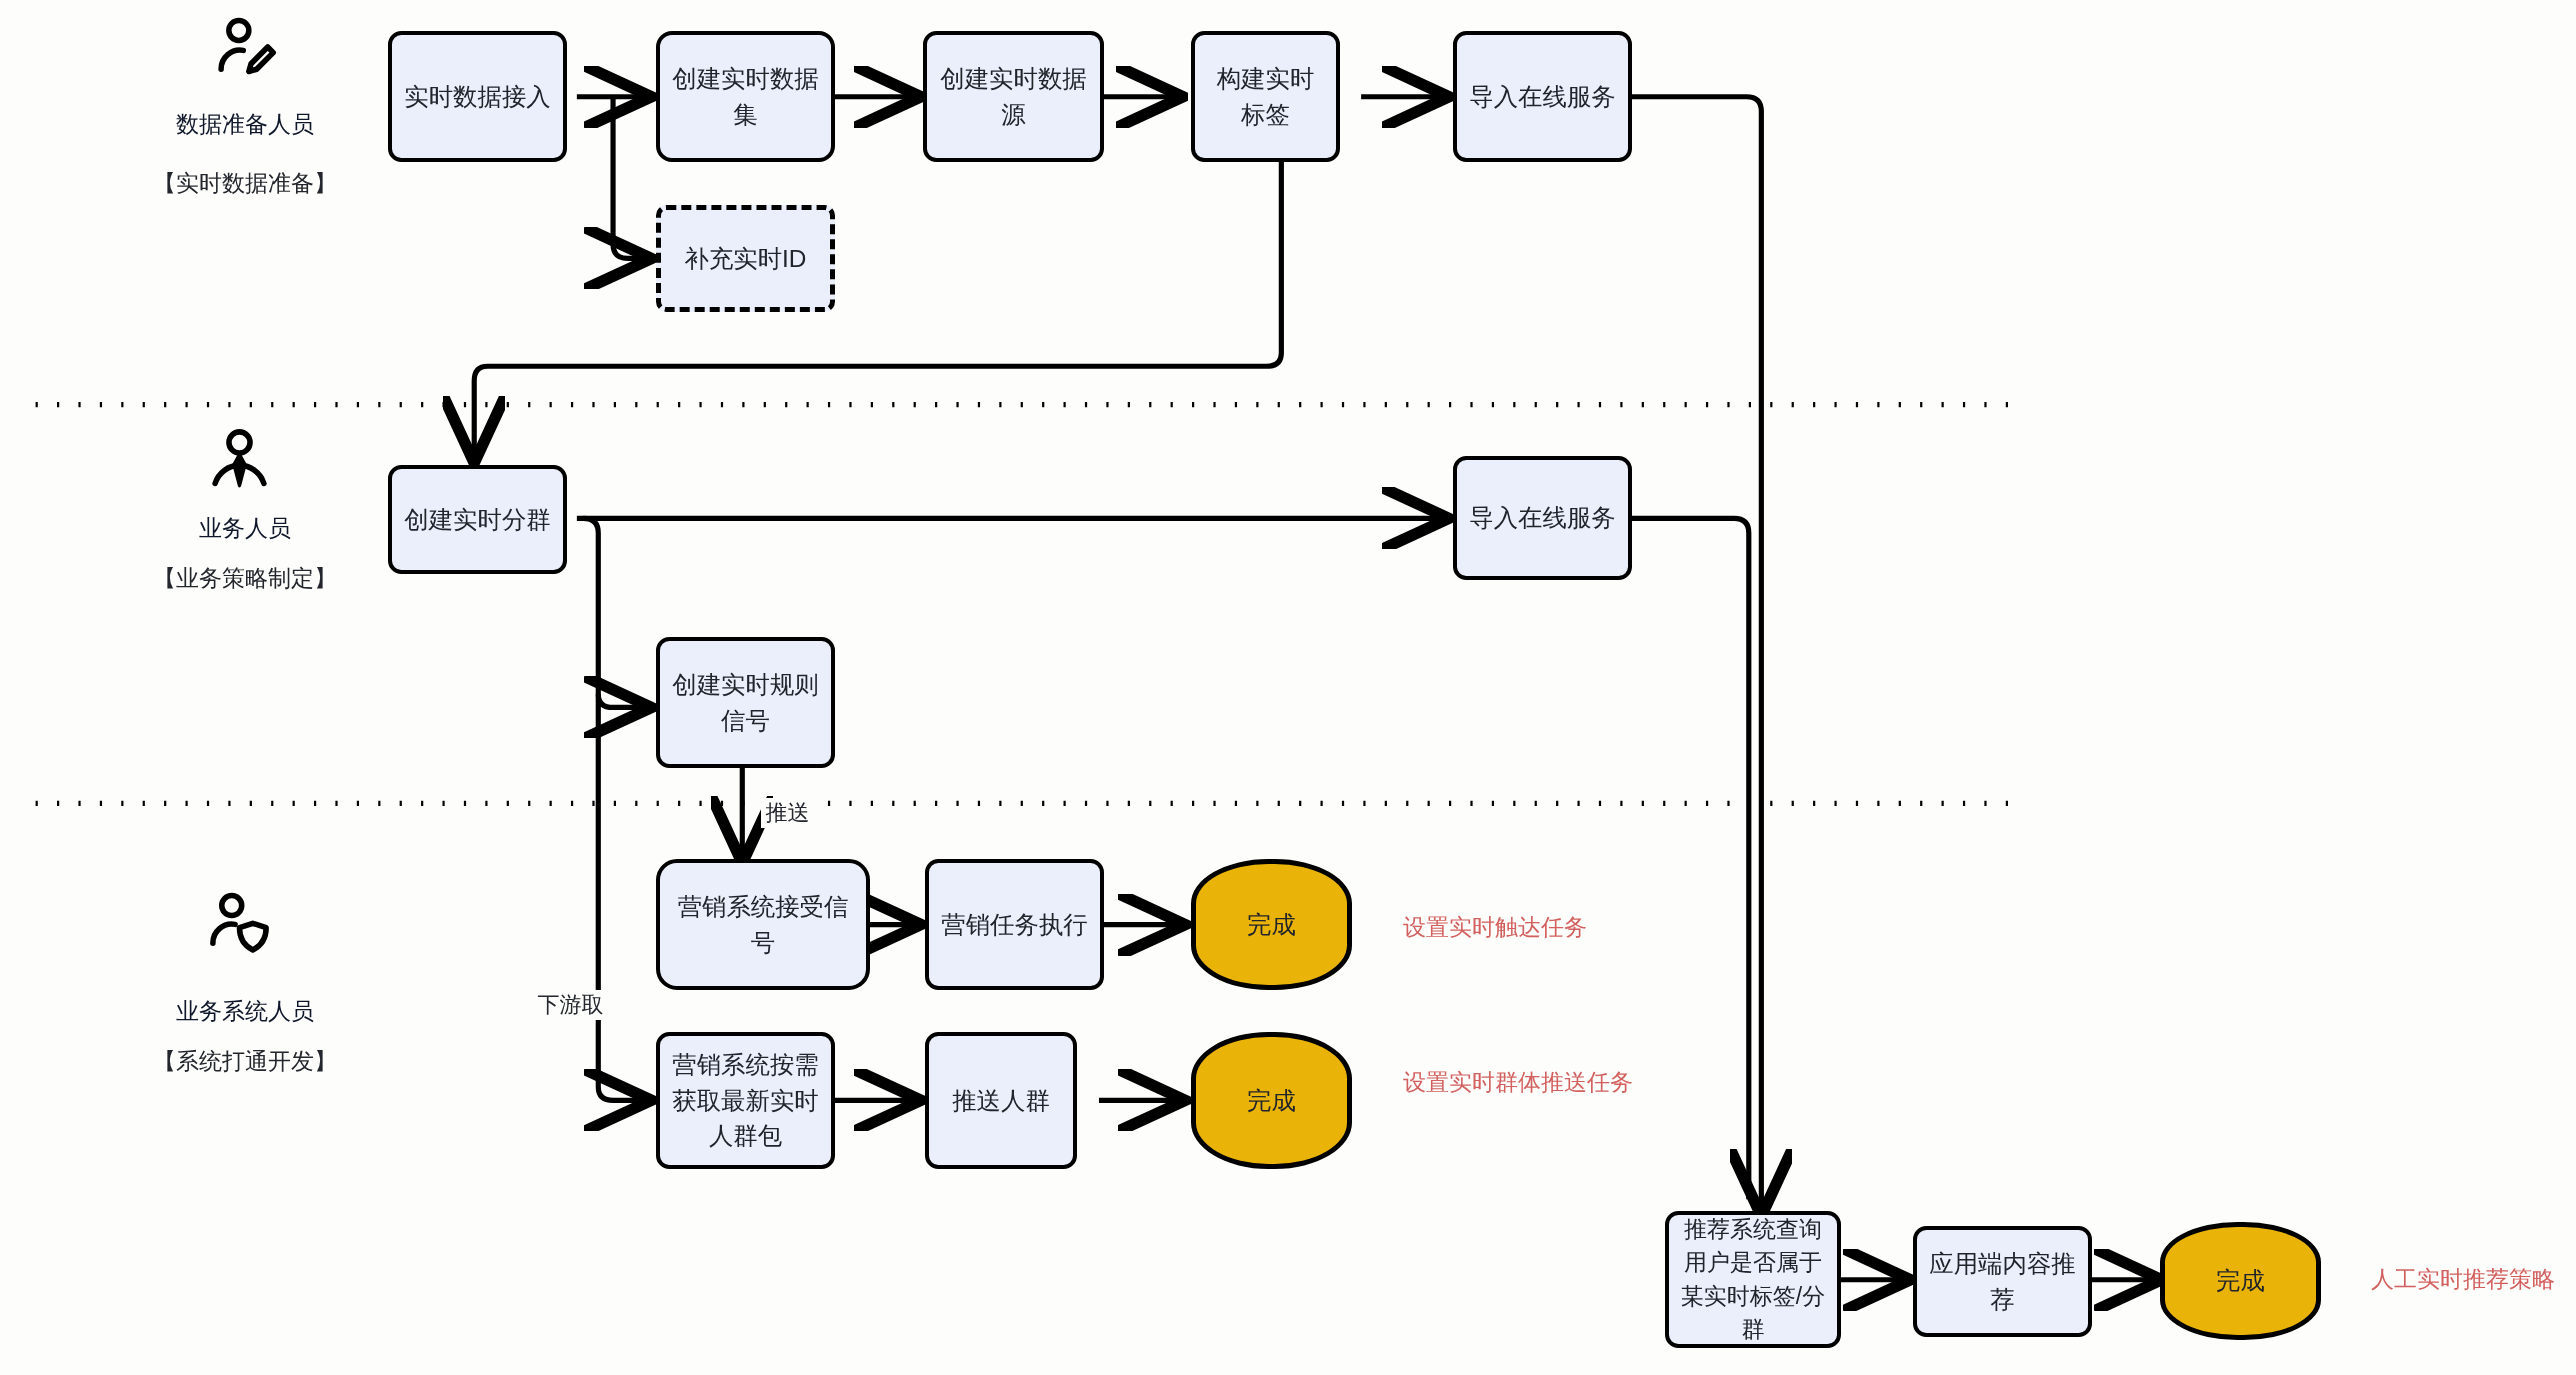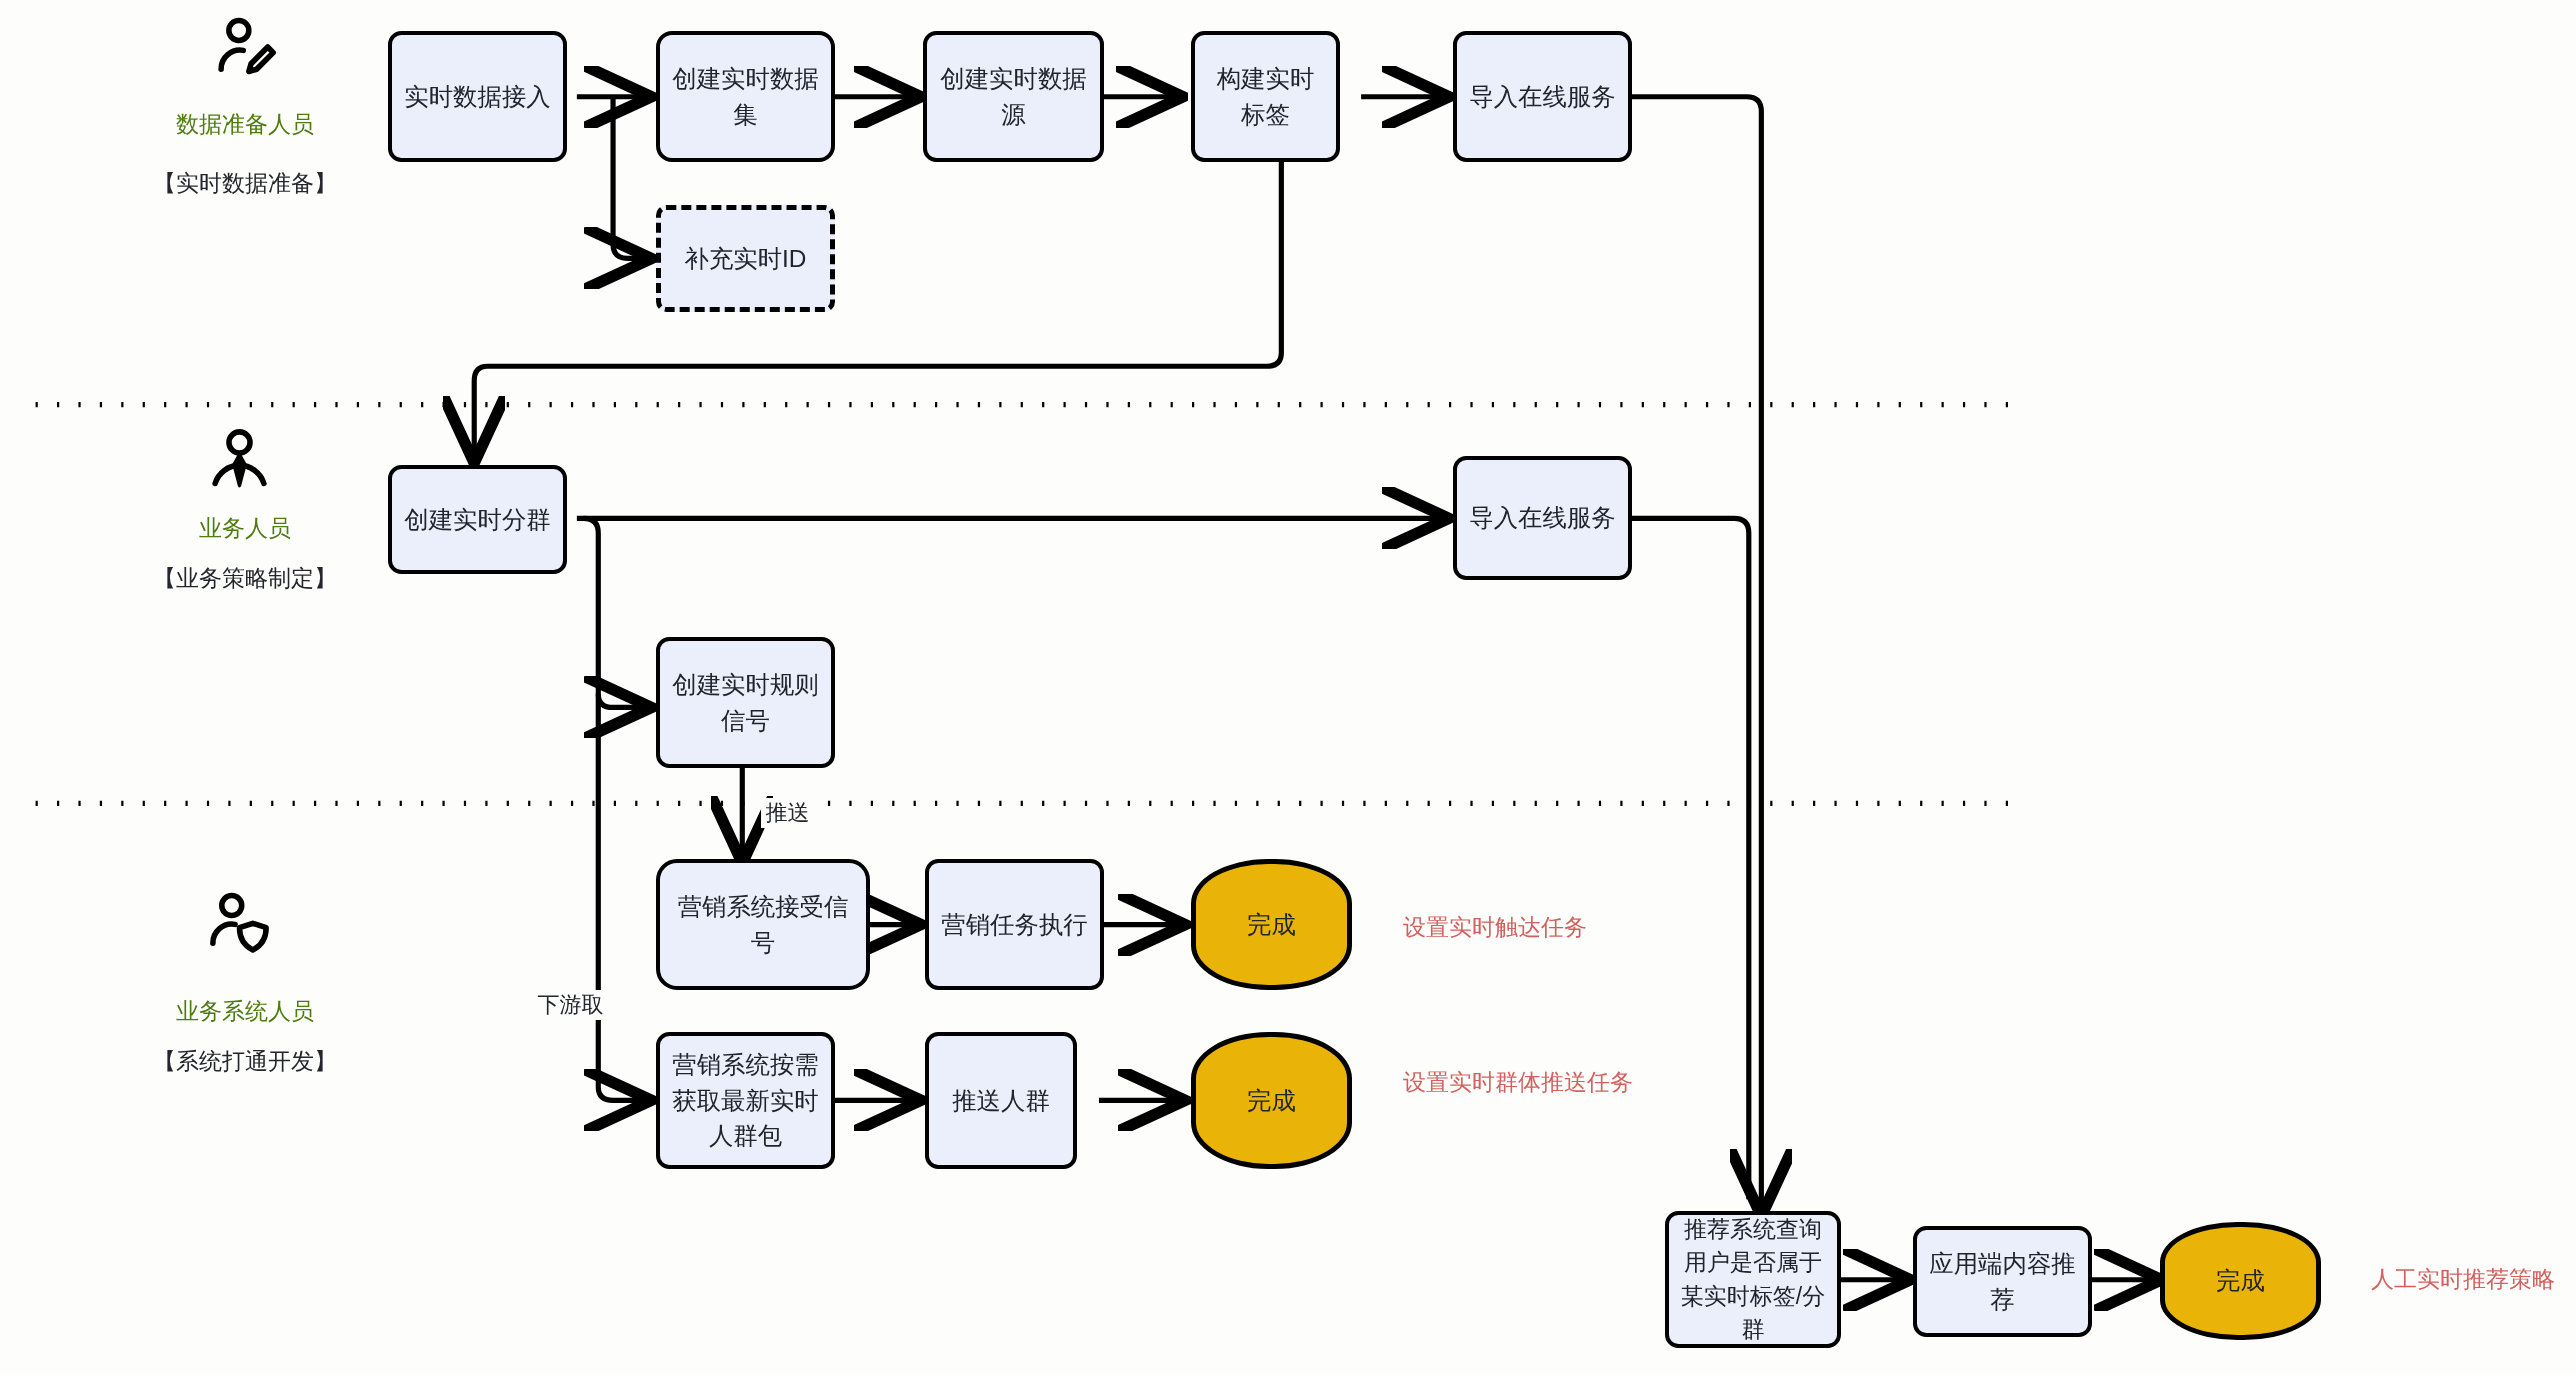--- a/index.html
+++ b/index.html
@@ -43,21 +43,21 @@
     border-radius: 10.3px;
   }
   .node.terminal {
     background: #eab308;
     border-radius: 48% / 34%;
     border-width: 5.2px;
   }
   .lane-label {
     position: absolute;
     text-align: center;
-    color: #4d7c0f;
+    color: #0f172a;
     font-size: 23px;
     line-height: 1.2;
     white-space: nowrap;
   }
   .lane-sub {
     position: absolute;
     text-align: center;
     color: #23262c;
     font-size: 23px;
     white-space: nowrap;

